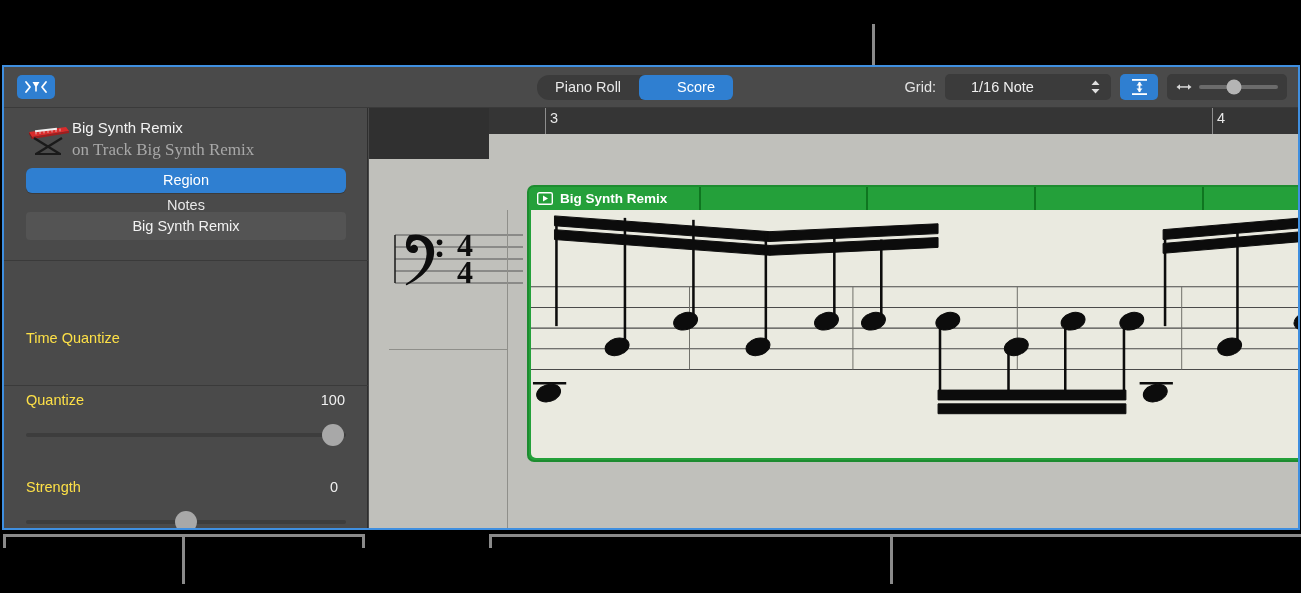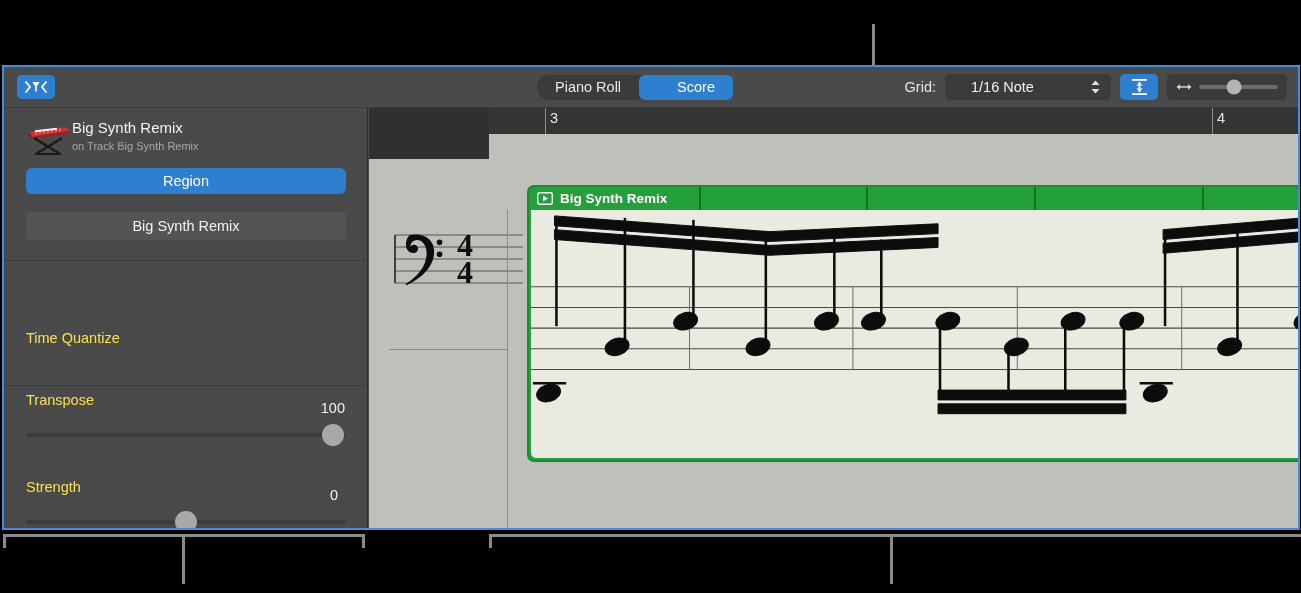--- a/index.html
+++ b/index.html
@@ -66,40 +66,40 @@
                        width: 15px; height: 15px; border-radius: 50%; background: #b4b4b4; }
 
   
   #inspector {
     position: absolute; left: 0; top: 41px; width: 364px; height: 424px;
     background: #4a4a4a; border-right: 1px solid #2e2e2e;
   }
   #track-head { position: absolute; left: 0; top: 0; width: 100%; height: 56px; }
   #track-icon { position: absolute; left: 18px; top: 10px; width: 52px; height: 40px; }
   #track-name { position: absolute; left: 68px; top: 11px; font-size: 15px; color: #f2f2f2; }
-  #track-sub { position: absolute; left: 68px; top: 32px; font-size: 11px; color: #a8a8a8; }
+  #track-sub { position: absolute; left: 68px; top: 32px; font-size: 17px; color: #a8a8a8; font-family: Liberation Serif, serif; }
 
   #rn-seg {
     position: absolute; left: 22px; top: 60px; width: 320px; height: 26px;
     background: #3b3b3b; border-radius: 6px; display: flex; flex-direction: column;
   }
   #rn-seg .seg-btn { flex: 1; padding: 0; height: 26px; font-size: 14.5px; }
 
   #name-field {
     position: absolute; left: 22px; top: 104px; width: 320px; height: 28px;
     background: #545454; border-radius: 4px;
     display: flex; align-items: center; justify-content: center;
     font-size: 14.5px; color: #f2f2f2;
   }
   .hr { position: absolute; left: 0; width: 364px; height: 1px; background: #3a3a3a; }
   #hr1 { top: 152px; }
   #hr2 { top: 277px; }
 
   .param-label { position: absolute; font-size: 14.5px; color: #fde047; }
-  .param-value { position: absolute; font-size: 14.5px; color: #f0f0f0; margin-top: 8px; }
+  .param-value { position: absolute; font-size: 14.5px; color: #f0f0f0; }
 
   #tq-label { left: 22px; top: 222px; }
   #tq-popup {
     position: absolute; left: 22px; top: 247px; width: 320px; height: 24px;
     background: #6e6e6e; border-radius: 4px;
     display: flex; align-items: center; justify-content: center;
   }
   #tq-popup .val { font-size: 14.5px; color: #fff; font-weight: bold; }
   #tq-popup .chev { position: absolute; right: 9px; top: 50%; transform: translateY(-50%); }
 
@@ -250,30 +250,31 @@
             <path d="M40 20 L14 36" stroke="#1a1a1a" stroke-width="2.3" fill="none"></path>
             <path d="M13 36 L39 36" stroke="#1a1a1a" stroke-width="2" fill="none"></path>
           </g>
         </svg>
         <div id="track-name">Big Synth Remix</div>
         <div id="track-sub">on Track Big Synth Remix</div>
       </div>
 
       <div id="rn-seg">
         <div class="seg-btn active">Region</div>
+        <div class="seg-btn">Notes</div>
       </div>
 
       <div id="name-field">Big Synth Remix</div>
 
       <div class="hr" id="hr1"></div>
       <div class="hr" id="hr2"></div>
 
       <div class="param-label" id="tq-label">Time Quantize</div>
 
-      <div class="param-label" id="str-label">Transpose</div>
+      <div class="param-label" id="str-label">Quantize</div>
       <div class="param-value" id="str-value">100</div>
       <div class="slider" id="str-slider">
         <div class="track"></div>
         <div class="knob" style="left:96%;"></div>
       </div>
 
       <div class="param-label" id="trn-label">Strength</div>
       <div class="param-value" id="trn-value">0</div>
       <div class="slider" id="trn-slider">
         <div class="track"></div>

